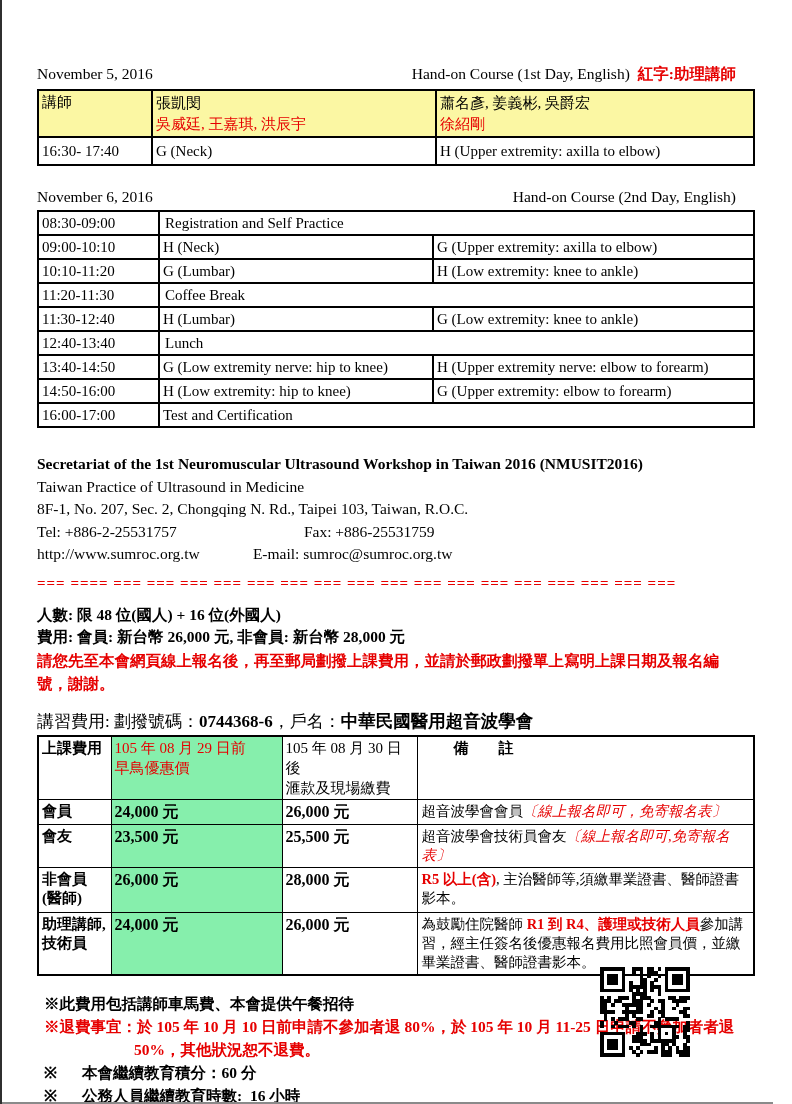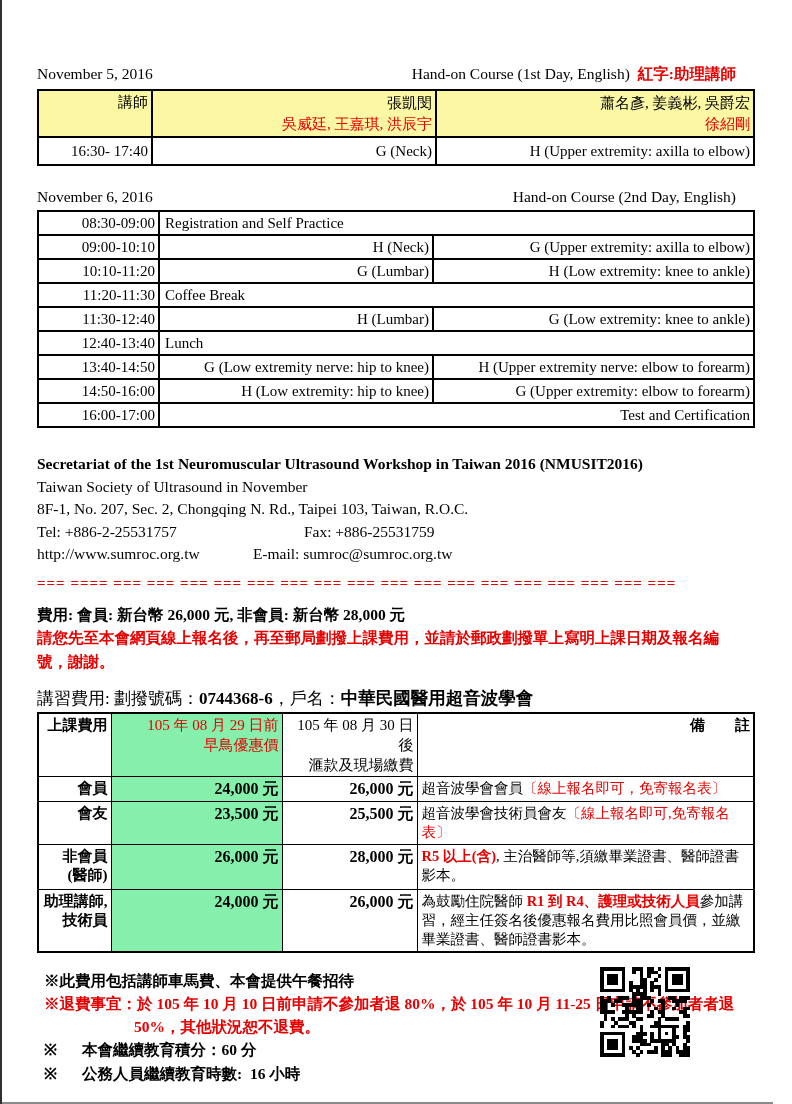--- a/index.html
+++ b/index.html
@@ -12,21 +12,21 @@
     padding:64px 37px 0 35px;
     font-family:"Liberation Serif","DejaVu Serif",serif;
     color:#000;
     overflow:hidden;
   }
   .bottom-rule{position:absolute;left:0;right:0;bottom:0;height:2px;background:#8a8a8a;}
   .flexrow{display:flex;justify-content:space-between;align-items:baseline;font-size:15.5px;line-height:20px;}
   .red{color:#e60000;}
   .legend{font-weight:bold;margin-left:8px;}
   table{border-collapse:collapse;table-layout:fixed;width:718px;}
-  td{border:1.5px solid #000;text-align:right;padding:1px 3px;font-size:15px;line-height:19px;overflow:hidden;}
+  td{border:1.5px solid #000;text-align:left;padding:1px 3px;font-size:15px;line-height:19px;overflow:hidden;}
   
   .t1{margin-top:5px;border:2px solid #000;}
   .t1 td{border-width:2px;}
   .t1 .hdr td{background:#fbf7a3;vertical-align:top;padding-top:2px;}
   .t1 .hdr .main{line-height:21px;}
   .t1 .hdr .assist{line-height:21px;color:#e60000;}
   .t1 .datarow td{height:24px;}
   
   .t2{margin-top:3px;border:2px solid #000;}
   .t2 td{border-width:2px;height:20px;}
@@ -47,21 +47,21 @@
   .payment .payee{font-weight:bold;font-size:17.5px;}
   
   .fee{border:2px solid #000;}
   .fee td{vertical-align:top;}
   .fee .hdr td{font-size:15px;line-height:20px;padding-top:1px;}
   .fee .lbl{font-weight:bold;line-height:19px;padding-top:2px;}
   .fee .price{font-weight:bold;font-size:16px;line-height:19px;padding-top:2px;}
   .fee .greenbg{background:#86efac;}
   .fee .earlyhdr{color:#e60000;}
   .fee .remark{text-align:left;font-size:14.5px;line-height:19px;padding:2px 4px;}
-  .fee .remark .r{color:#e60000;}
+  .fee .remark .r{color:#e60000;font-style:italic;}
   .fee .remark .rb{color:#e60000;font-weight:bold;}
   .fee .rmkhdr{font-weight:bold;vertical-align:top;padding-left:36px;}
   .fee tr.h20 td{height:20px;}
   .fee tr.h40 td{height:40px;}
   .fee tr.h56 td{height:56px;}
   
   .notes{margin-top:17px;margin-left:7px;font-size:15.5px;font-weight:bold;}
   .notes .line{line-height:22px;}
   .notes .redline{color:#e60000;line-height:23px;}
   .notes .indent2{margin-left:90px;}
@@ -159,35 +159,36 @@
       </tr>
       <tr>
         <td>16:00-17:00</td>
         <td colspan="2">Test and Certification</td>
       </tr>
     </tbody>
   </table>
 
   <div class="contact">
     <div class="title">Secretariat of the 1st Neuromuscular Ultrasound Workshop in Taiwan 2016 (NMUSIT2016)</div>
-    <div>Taiwan Society of Ultrasound in November</div>
+    <div>Taiwan Practice of Ultrasound in Medicine</div>
     <div>8F-1, No. 207, Sec. 2, Chongqing N. Rd., Taipei 103, Taiwan, R.O.C.</div>
     <div>
       <span class="w263">Tel: +886-2-25531757</span>
       <span>Fax: +886-25531759</span>
     </div>
     <div>
       <span class="w212"><a class="plain" href="#">http://www.sumroc.org.tw</a></span>
       <a class="plain" href="#">E-mail: sumroc@sumroc.org.tw</a>
     </div>
   </div>
 
   <div class="divider">=== ==== === === === === === === === === === === === === === === === === ===</div>
 
   <div class="zhinfo">
+    <div>人數: 限 48 位(國人) + 16 位(外國人)</div>
     <div>費用: 會員: 新台幣 26,000 元, 非會員: 新台幣 28,000 元</div>
     <div class="notice">請您先至本會網頁線上報名後，再至郵局劃撥上課費用，並請於郵政劃撥單上寫明上課日期及報名編號，謝謝。</div>
   </div>
 
   <div class="payment">
     <span class="pre">講習費用: 劃撥號碼：</span><span class="acct">0744368-6</span><span class="pre">，戶名：</span><span class="payee">中華民國醫用超音波學會</span>
   </div>
 
   <table class="fee">
     <colgroup>

